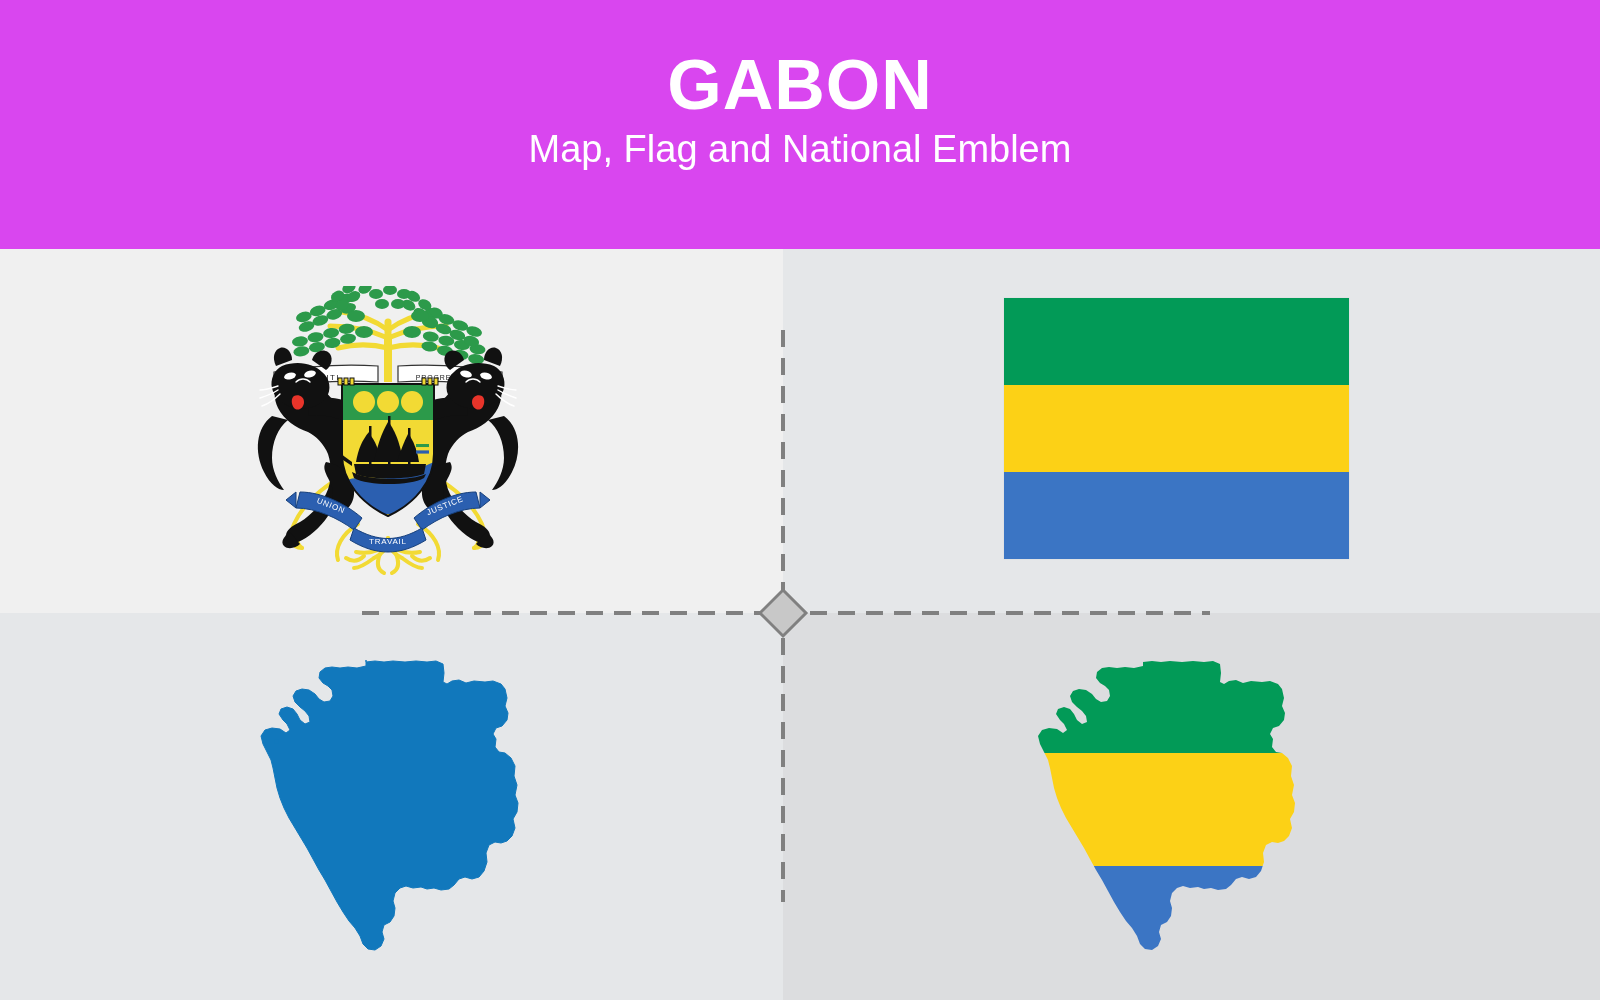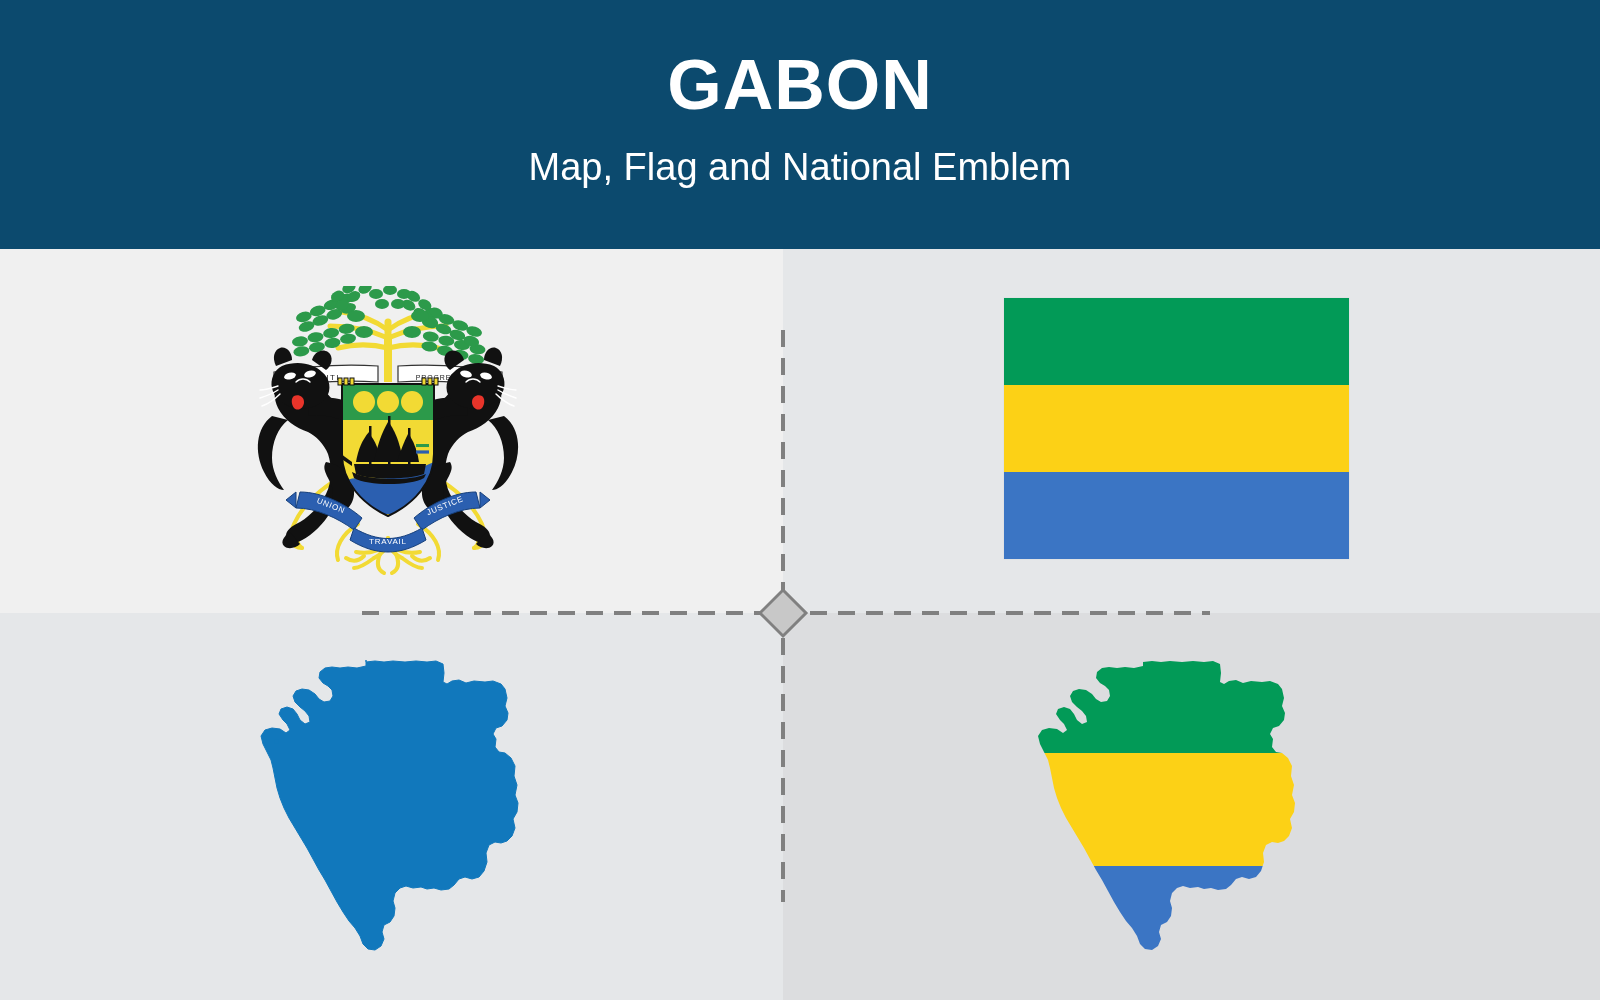--- a/index.html
+++ b/index.html
@@ -18,21 +18,21 @@
     overflow: hidden;
     background: #eeeeee;
   }
 
   
   .header {
     position: absolute;
     left: 0; top: 0;
     width: 1600px;
     height: 249px;
-    background: #0c4a6e;
+    background: #d946ef;
     display: flex;
     flex-direction: column;
     align-items: center;
     justify-content: flex-start;
     box-sizing: border-box;
     padding-top: 46px;
   }
   .header-title {
     color: #ffffff;
     font-size: 70px;
@@ -40,21 +40,21 @@
     letter-spacing: 1px;
     line-height: 78px;
     margin: 0;
     font-family: "Liberation Sans", sans-serif;
   }
   .header-subtitle {
     color: #ffffff;
     font-size: 38px;
     font-weight: normal;
     line-height: 46px;
-    margin: 20px 0 0 0;
+    margin: 2px 0 0 0;
     font-family: "Liberation Sans", sans-serif;
     text-align: center;
   }
 
   
   .panels {
     position: absolute;
     left: 0; top: 249px;
     width: 1600px;
     height: 751px;

